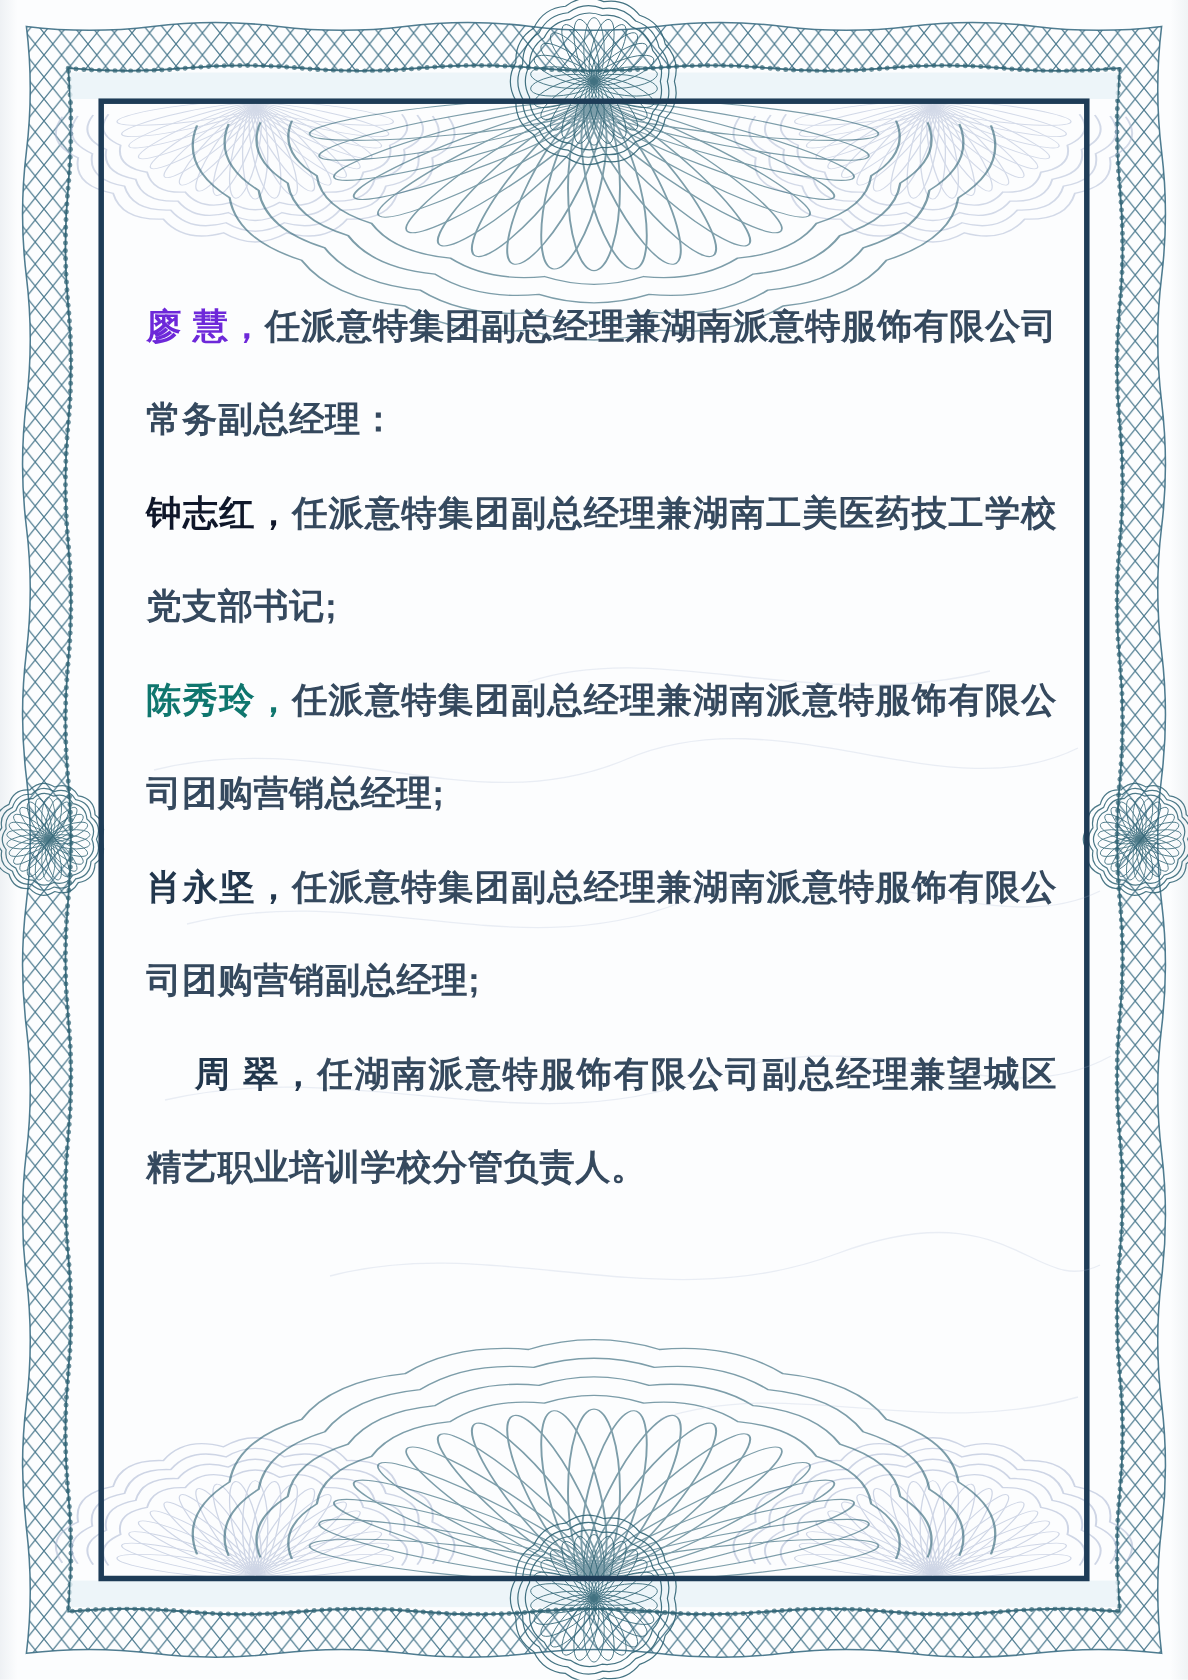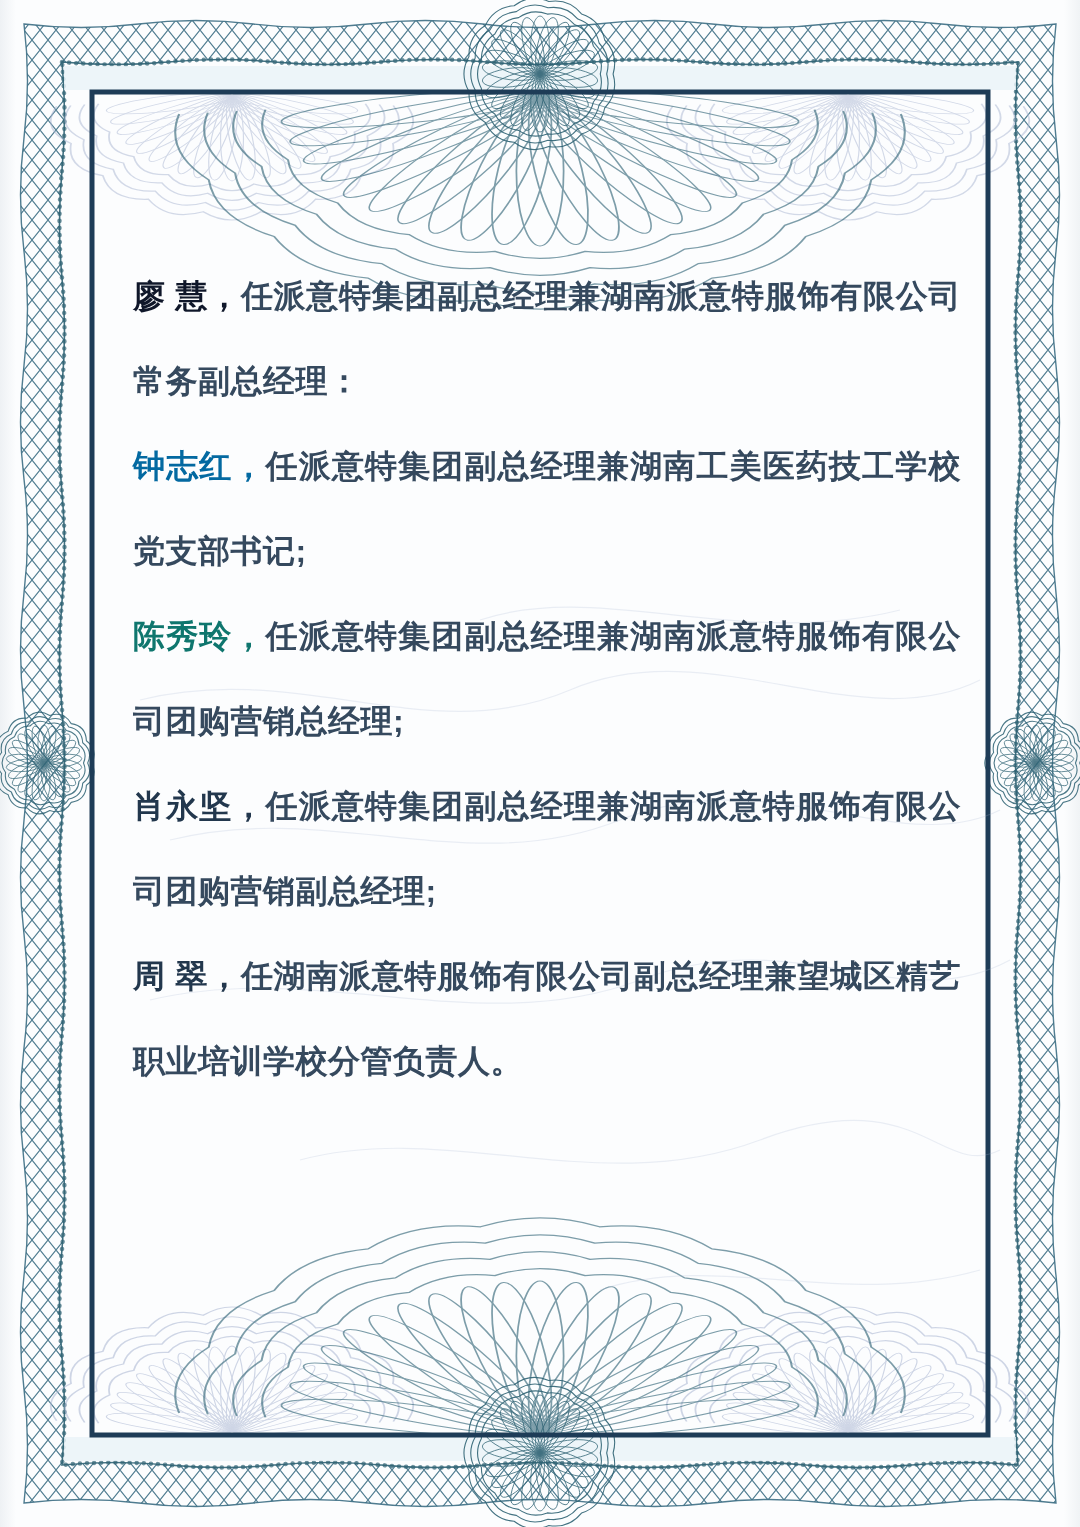--- a/index.html
+++ b/index.html
@@ -323,18 +323,18 @@
     <rect x="92" y="92" width="896" height="1343" fill="none" stroke="#1e3c57" stroke-width="5"></rect>
     <path d="M140 700 C 300 660 430 750 570 690 S 860 740 980 680" fill="none" stroke="#aab6d2" stroke-width="1.2" opacity="0.22"></path>
     <path d="M170 840 C 330 800 470 880 620 820 S 900 860 1000 810" fill="none" stroke="#aab6d2" stroke-width="1.2" opacity="0.22"></path>
     <path d="M150 1000 C 320 960 480 1040 640 980 S 900 1020 1010 960" fill="none" stroke="#aab6d2" stroke-width="1.2" opacity="0.22"></path>
     <path d="M300 1160 C 450 1120 600 1200 760 1140 S 940 1180 1000 1150" fill="none" stroke="#aab6d2" stroke-width="1.2" opacity="0.22"></path>
     <path d="M480 620 C 600 580 740 650 900 610" fill="none" stroke="#aab6d2" stroke-width="1.2" opacity="0.22"></path>
     <path d="M600 1290 C 720 1250 840 1310 980 1270" fill="none" stroke="#aab6d2" stroke-width="1.2" opacity="0.22"></path>
   </svg>
 
 <div class="content" style="color: rgb(53, 73, 94);">
-  <p><span class="pname" style="color: #0f172a;">廖 慧，</span><span class="ptext">任派意特集团副总经理兼湖南派意特服饰有限公司常务副总经理：</span></p>
-  <p><span class="pname" style="color: #0369a1;">钟志红，</span><span class="ptext">任派意特集团副总经理兼湖南工美医药技工学校党支部书记;</span></p>
+  <p><span class="pname" style="color: #6d28d9;">廖 慧，</span><span class="ptext">任派意特集团副总经理兼湖南派意特服饰有限公司常务副总经理：</span></p>
+  <p><span class="pname" style="color: #0f172a;">钟志红，</span><span class="ptext">任派意特集团副总经理兼湖南工美医药技工学校党支部书记;</span></p>
   <p><span class="pname" style="color: #0f766e;">陈秀玲，</span><span class="ptext">任派意特集团副总经理兼湖南派意特服饰有限公司团购营销总经理;</span></p>
   <p><span class="pname" style="color: rgb(34, 55, 77);">肖永坚，</span><span class="ptext">任派意特集团副总经理兼湖南派意特服饰有限公司团购营销副总经理;</span></p>
-  <p><span class="pname" style="color: rgb(34, 55, 77);">周 翠，</span><span class="ptext">任湖南派意特服饰有限公司副总经理兼望城区精艺职业培训学校分管负责人。</span></p>
+  <p><span class="pname" style="color: rgb(34, 55, 77); margin-left: 44px;">周 翠，</span><span class="ptext">任湖南派意特服饰有限公司副总经理兼望城区精艺职业培训学校分管负责人。</span></p>
 </div>
 
 </body></html>

